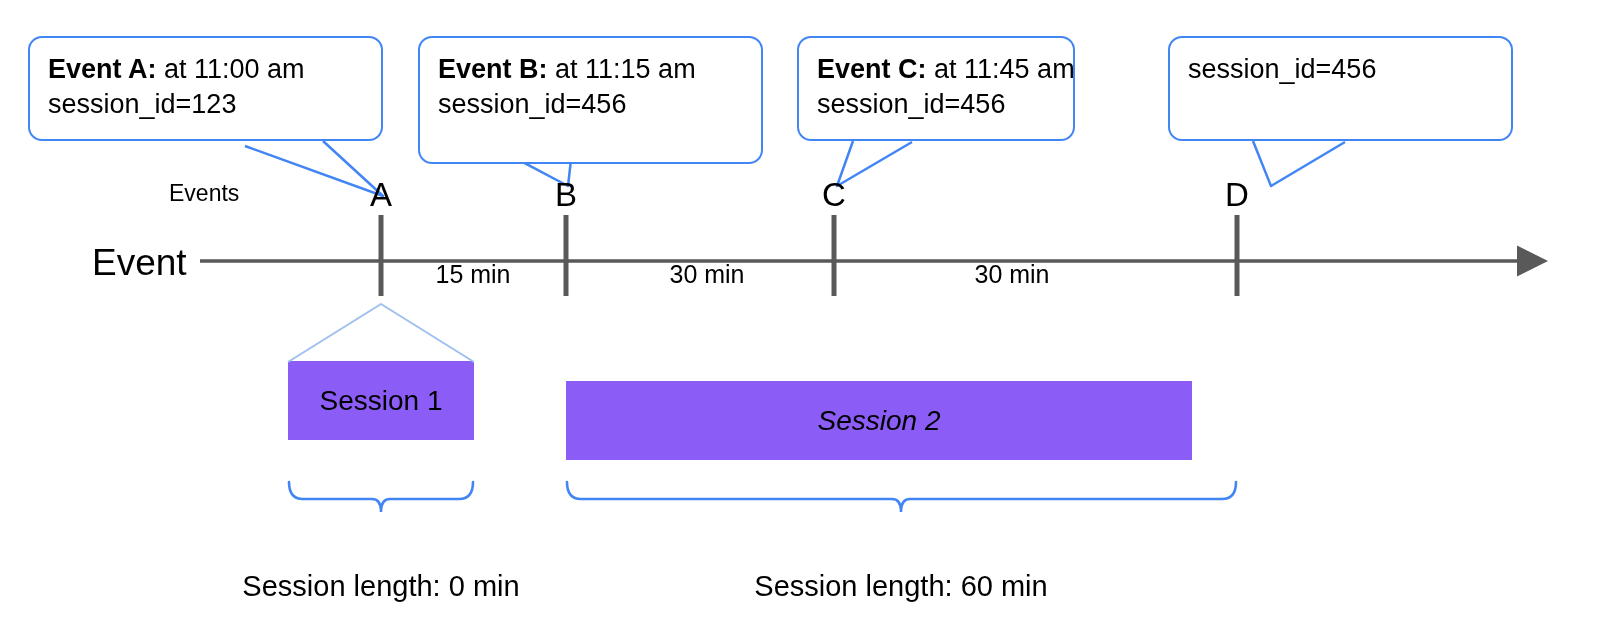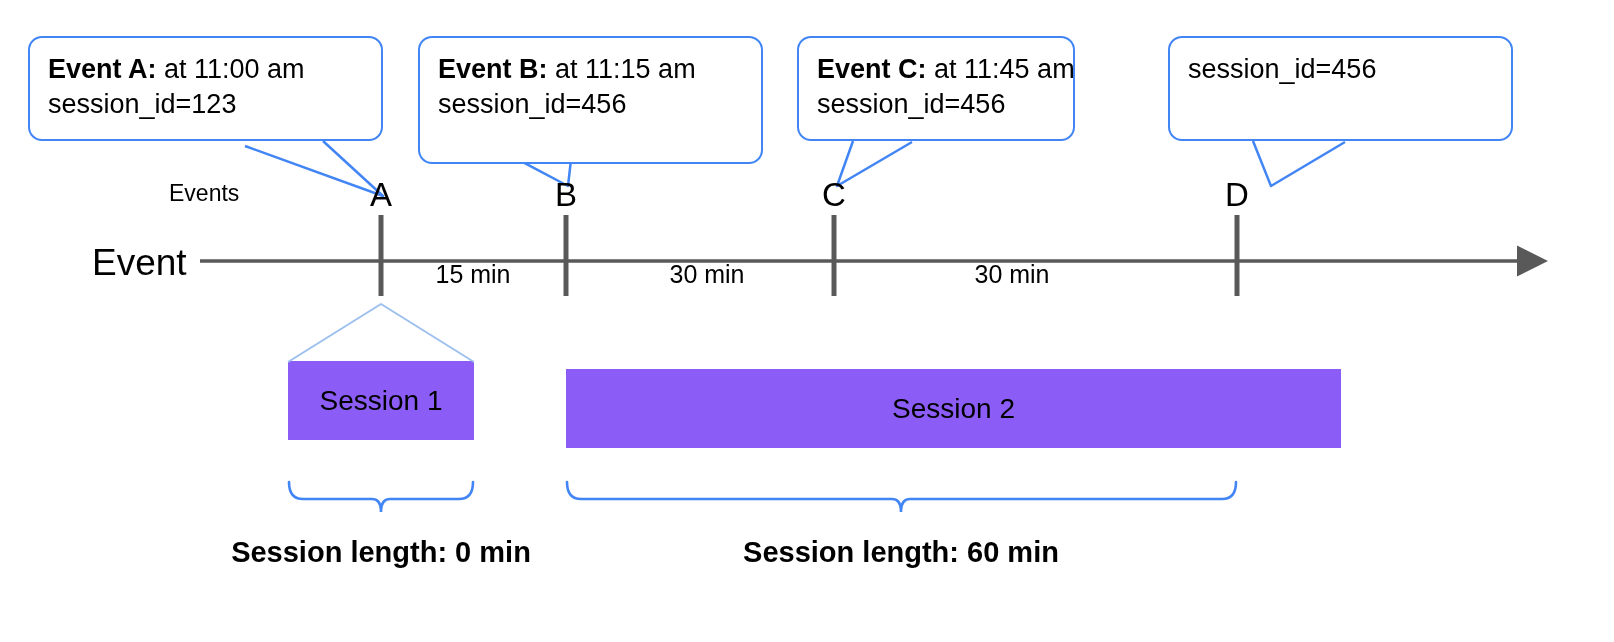--- a/index.html
+++ b/index.html
@@ -74,22 +74,21 @@
     top: 212px;
     margin-top: 48px;
   }
   .session-text {
     font-size: 28px;
     transform: translate(-50%, -50%);
   }
   .len-label {
     font-size: 29px;
     transform: translateX(-50%);
-    top: 536px;
-    font-weight: bold;
+    top: 570px;
   }
   
   .session-bar {
     position: absolute;
     background: #8b5cf6;
     z-index: 3;
   }
 </style>
 </head>
 <body>
@@ -152,20 +151,20 @@
   <div class="lbl marker-letter" style="left:1237px;">D</div>
 
   <div class="lbl gap-label" style="left:473px;">15 min</div>
   <div class="lbl gap-label" style="left:707px;">30 min</div>
   <div class="lbl gap-label" style="left:1012px;">30 min</div>
 
   <div class="session-bar" style="left:288px; top:361px; width:186px; height:79px;">
     <div class="lbl session-text" style="left:50%; top:50%;">Session 1</div>
   </div>
 
-  <div class="session-bar" style="left:566px; top:369px; width:775px; height:79px;">
+  <div class="session-bar" style="left:566px; top:381px; width:626px; height:79px;font-style:italic;">
     <div class="lbl session-text" style="left:50%; top:50%;">Session 2</div>
   </div>
 
   <div class="lbl len-label" style="left:381px;">Session length: 0 min</div>
   <div class="lbl len-label" style="left:901px;">Session length: 60 min</div>
 
 </div>
 
 </body></html>

